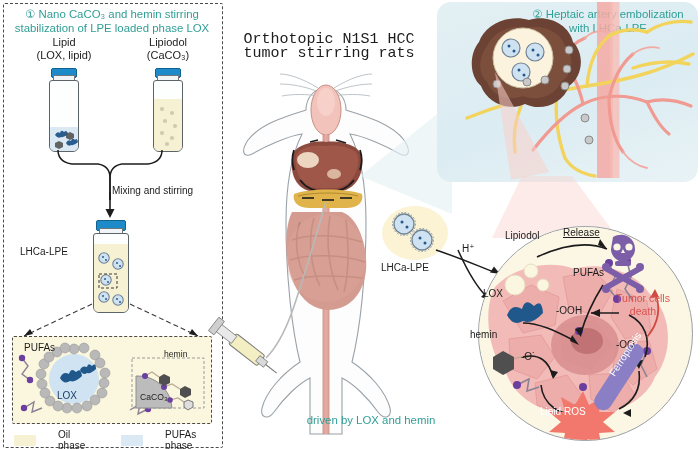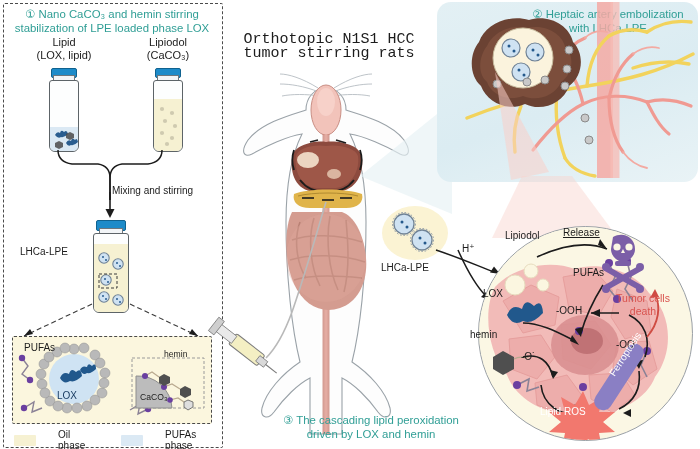--- a/index.html
+++ b/index.html
@@ -573,17 +573,16 @@
   <div class="abs lbl-xs" style="left:521px;top:352px;font-size:10px;">-O˙</div>
   <div class="abs lbl-xs" style="left:616px;top:340px;font-size:10px;">-OO˙</div>
   <div class="abs ctr" style="left:596px;top:254px;width:94px;font-size:10.5px;line-height:12.5px;color:#d9534f;margin-top:38px;">
     <div>Tumor cells</div>
     <div>death</div>
   </div>
   <div class="abs" style="left:540px;top:406px;color:#ffffff;font-size:10px;">Lipid ROS</div>
   <div class="abs" style="left:607px;top:372px;color:#ffffff;font-size:10px;transform:rotate(-57deg);transform-origin:left top;white-space:nowrap;">Ferroptosis</div>
 
   <div class="abs hdr" style="left:256px;top:414px;width:230px;">
-    <div>③ The cascading lipid peroxidation</div>
     <div>driven by LOX and hemin</div>
   </div>
 
 </div>
 
 </body></html>

